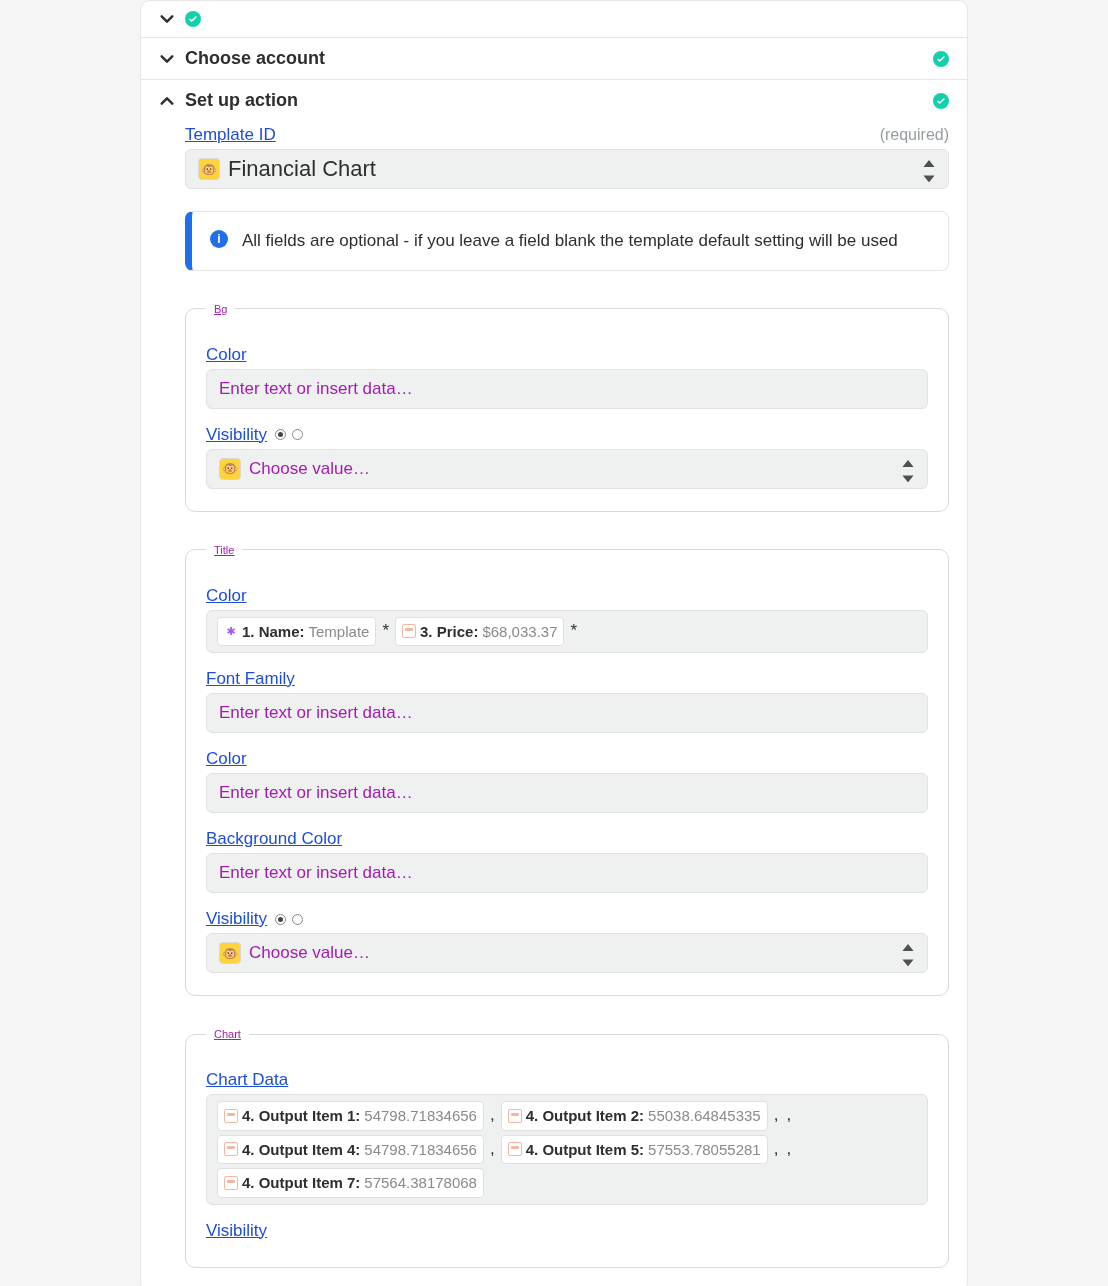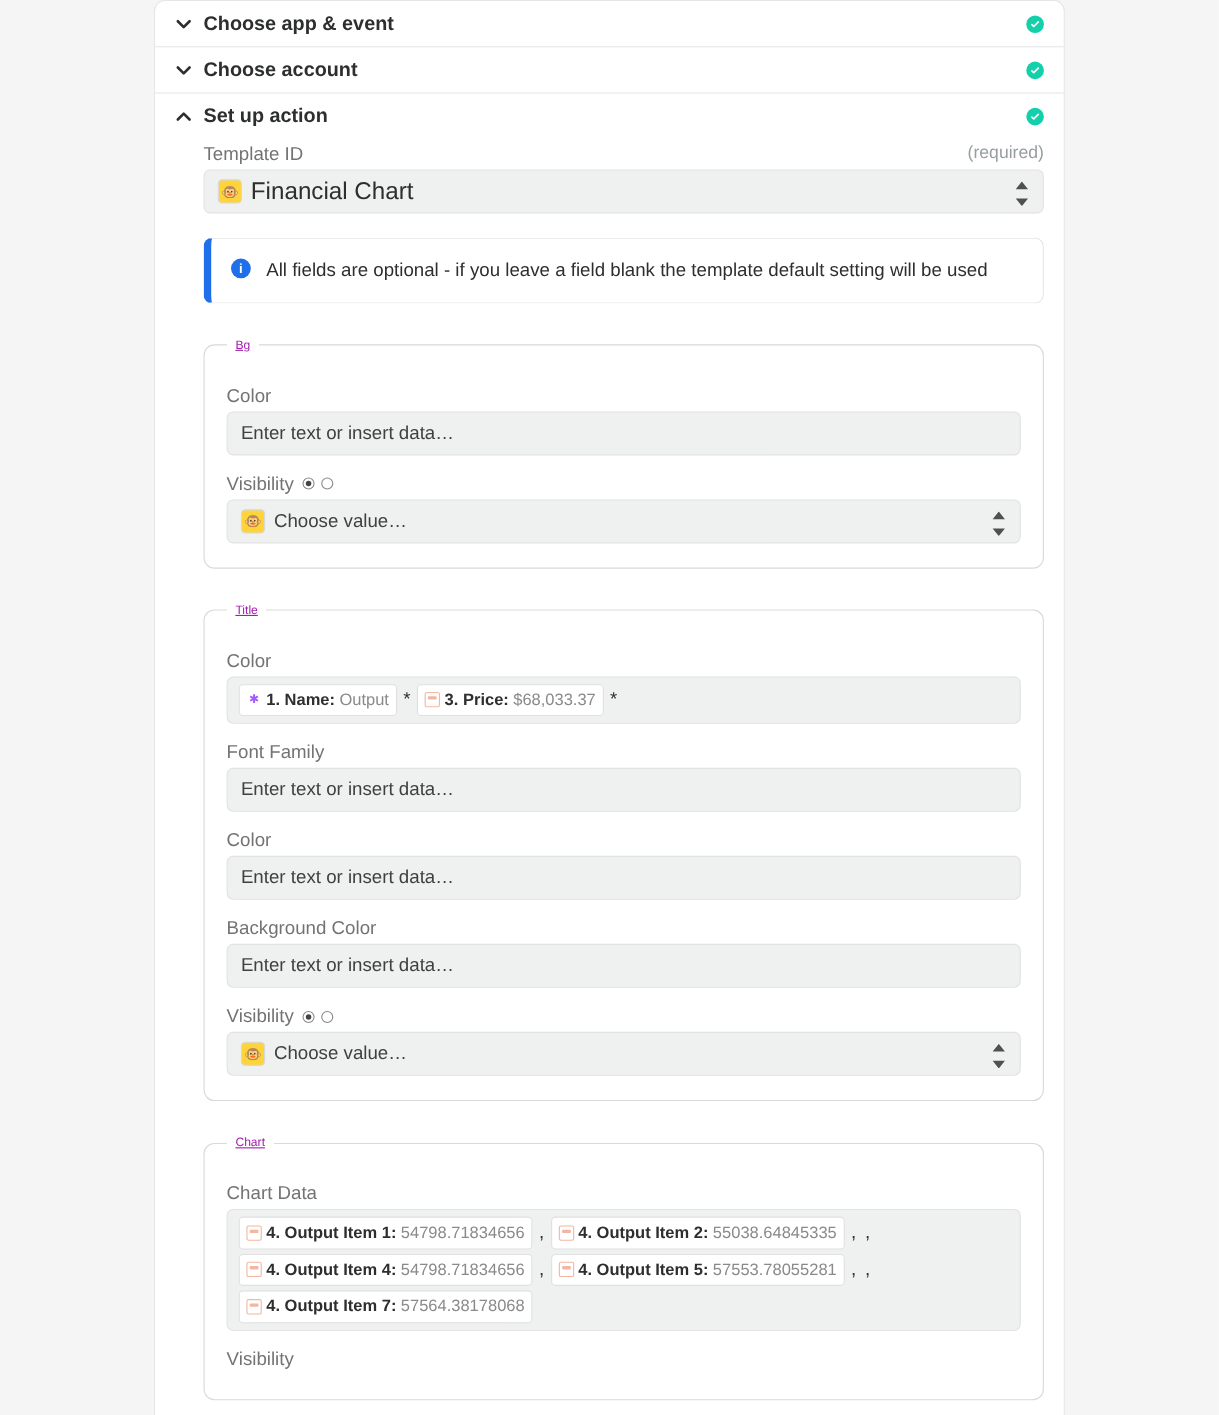--- a/index.html
+++ b/index.html
@@ -61,21 +61,22 @@
     margin-top: 16px;
   }
   .field-row:first-child { margin-top: 0; }
   .label-line {
     display: flex; align-items: center; gap: 8px;
     margin-bottom: 4px;
   }
   .field-label {
     font-size: 17px;
     font-weight: 500;
-    color: #737373;
+    color: #1d4ed8;
+    text-decoration: underline;
   }
   .req {
     color: #969ea2;
     font-size: 16px;
     margin-left: auto;
   }
 
   .select-box, .input-box, .token-box {
     background: #eff0f0;
     border: 1px solid #e2e2e2;
@@ -87,21 +88,21 @@
     min-height: 40px;
     width: 100%;
     position: relative;
   }
   .select-box { cursor: pointer; }
   .select-box .value {
     font-size: 22px;
     color: #2d2e2e;
   }
   .select-box .placeholder, .input-box .placeholder {
-    color: #404040;
+    color: #a21caf;
     font-size: 17px;
   }
   .sort-icon {
     position: absolute;
     right: 12px;
     width: 14px; height: 18px;
     color: #505050;
   }
 
   .app-badge {
@@ -228,21 +229,20 @@
 <div class="app">
   <div class="card">
 
     <div class="section">
       <div class="section-header">
         <span class="chev">
           <svg viewBox="0 0 12 12" fill="none">
               <path d="M2 4l4 4 4-4" stroke="currentColor" stroke-width="1.8" stroke-linecap="round" stroke-linejoin="round"></path>
             </svg>
         </span>
-        <span class="section-title">Choose app &amp; event</span>
         <span class="check-icon">
           <svg viewBox="0 0 12 12" fill="none">
               <path d="M2.5 6.5l2 2 5-5" stroke="#fff" stroke-width="1.8" stroke-linecap="round" stroke-linejoin="round"></path>
             </svg>
         </span>
       </div>
     </div>
 
     <div class="section">
       <div class="section-header">
@@ -334,21 +334,21 @@
           <legend>Title</legend>
 
           <div class="field-row">
             <div class="label-line">
               <span class="field-label">Color</span>
             </div>
             <div class="token-box">
               <span class="pill">
                 <span class="ic ic-purple">✱</span>
                 <span class="lbl">1. Name:</span>
-                <span class="val">Output</span>
+                <span class="val">Template</span>
               </span>
               <span class="free-text">*</span>
               <span class="pill">
                 <span class="ic ic-orange"></span>
                 <span class="lbl">3. Price:</span>
                 <span class="val">$68,033.37</span>
               </span>
               <span class="free-text">*</span>
             </div>
           </div>

